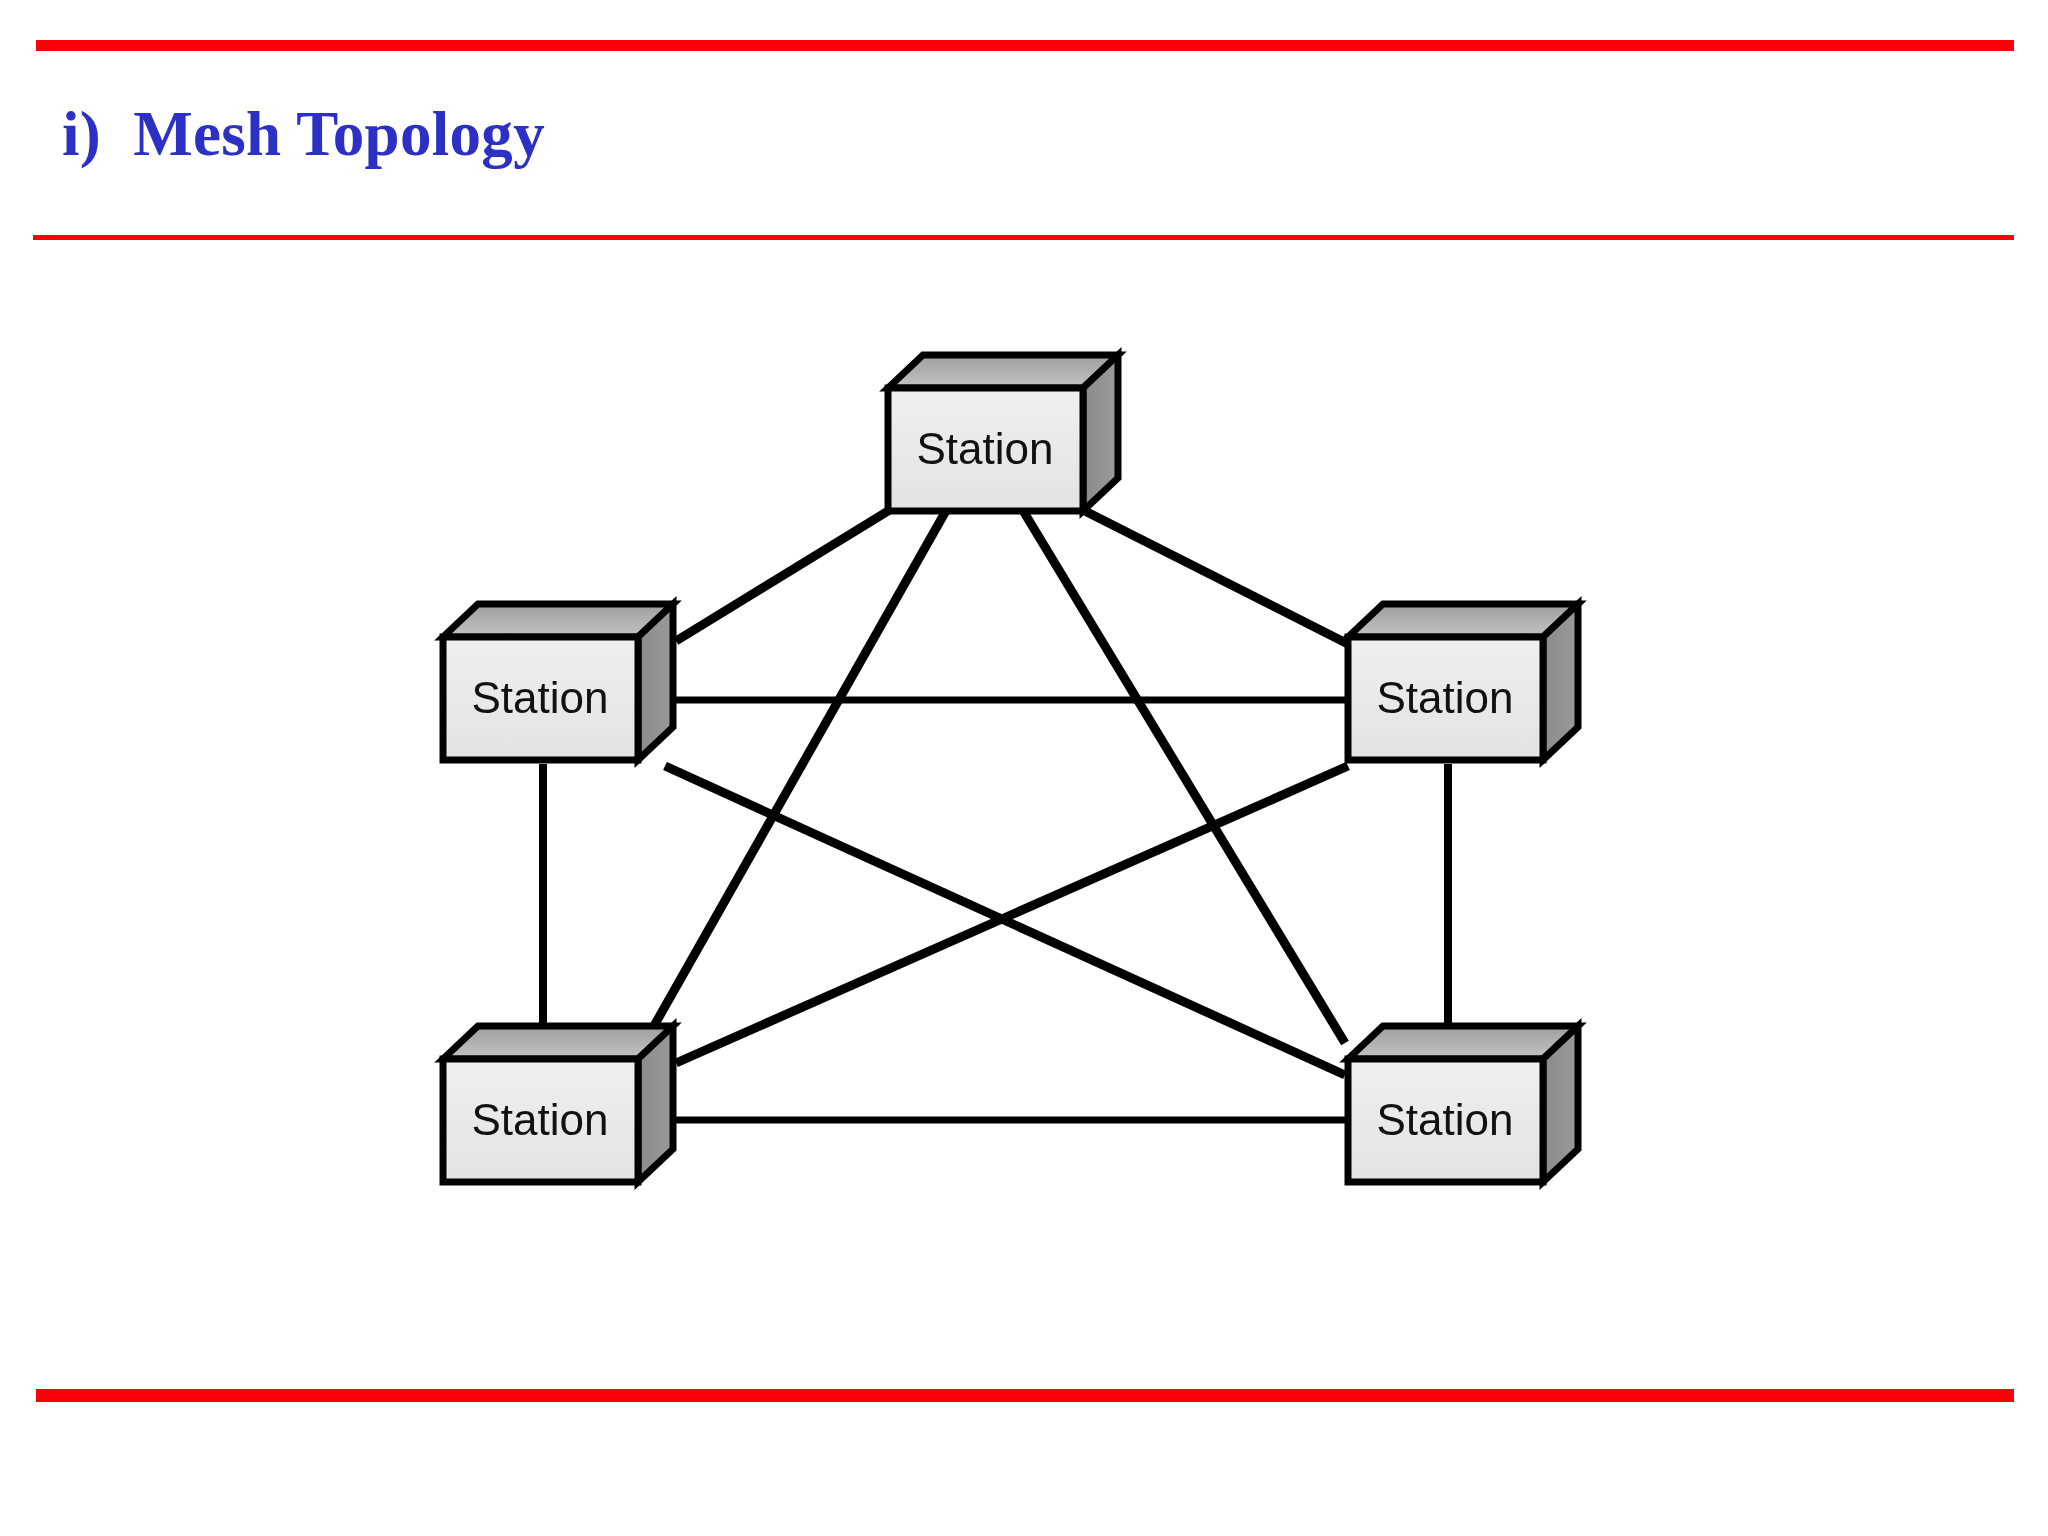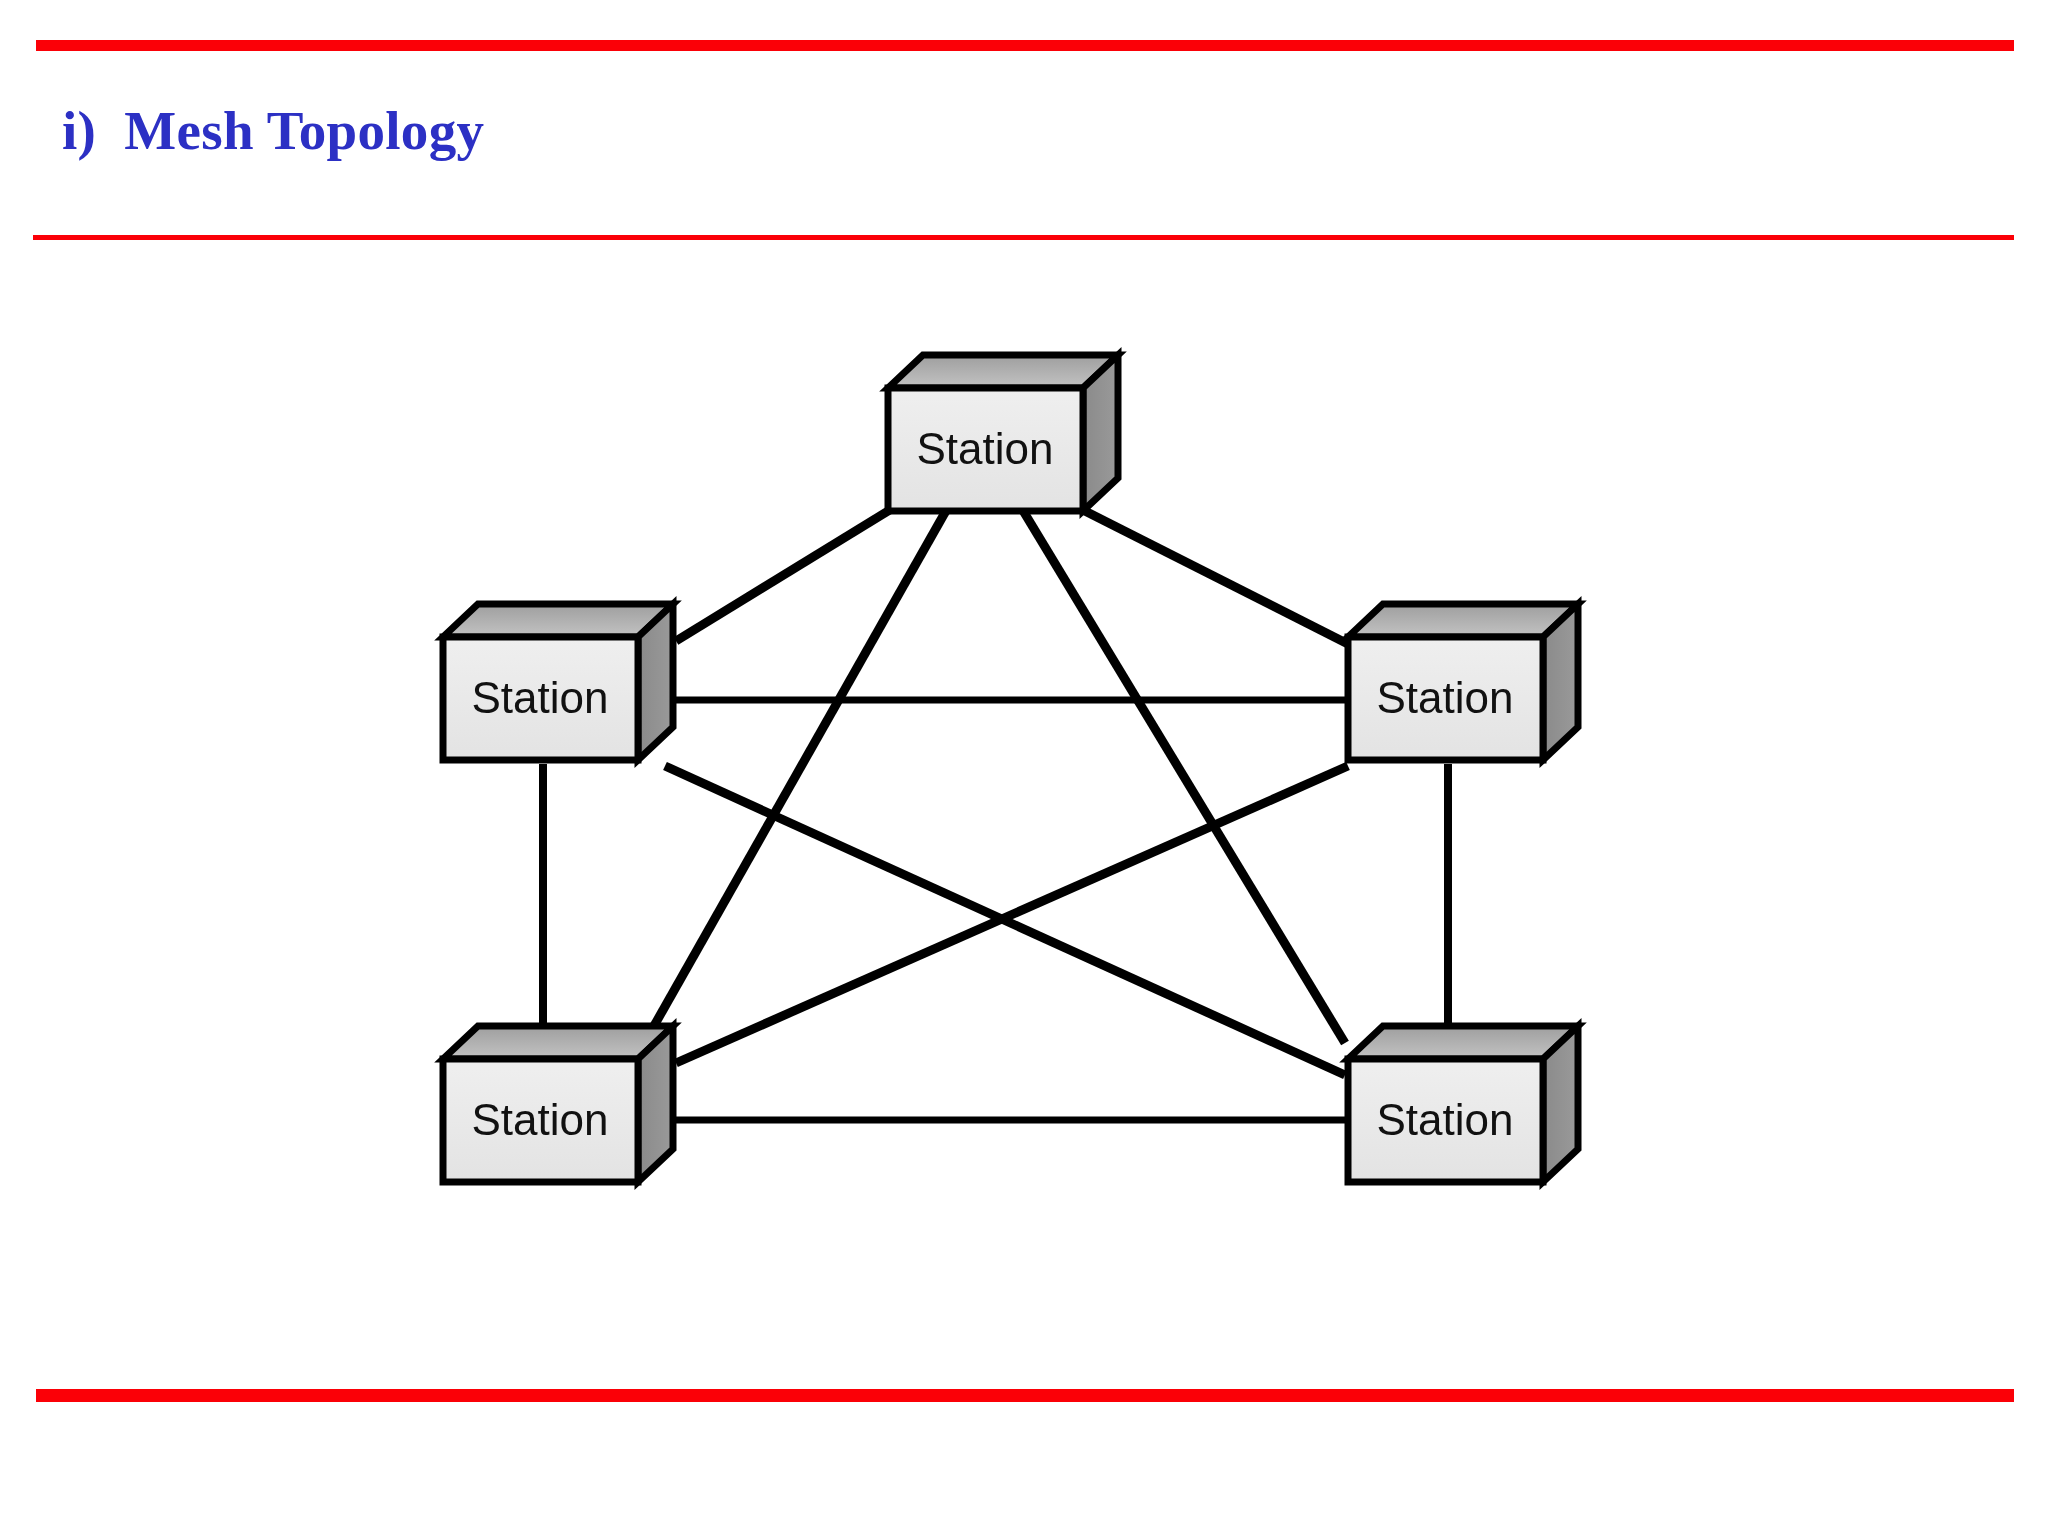--- a/index.html
+++ b/index.html
@@ -26,21 +26,21 @@
   #rule-under  { left: 33px;  top: 235px;  width: 1981px; height: 5px;  }
   #rule-bottom { left: 36px;  top: 1389px; width: 1978px; height: 13px; }
 
   
   #title-block {
     position: absolute;
     left: 62px;
     top: 103px;
     font-family: "Liberation Serif", serif;
     font-weight: bold;
-    font-size: 55px;
+    font-size: 63px;
     color: #2c30c4;
     letter-spacing: 0.3px;
     white-space: pre;
     line-height: 1;
     text-align: center;
   }
 
   
   #diagram {
     position: absolute;

